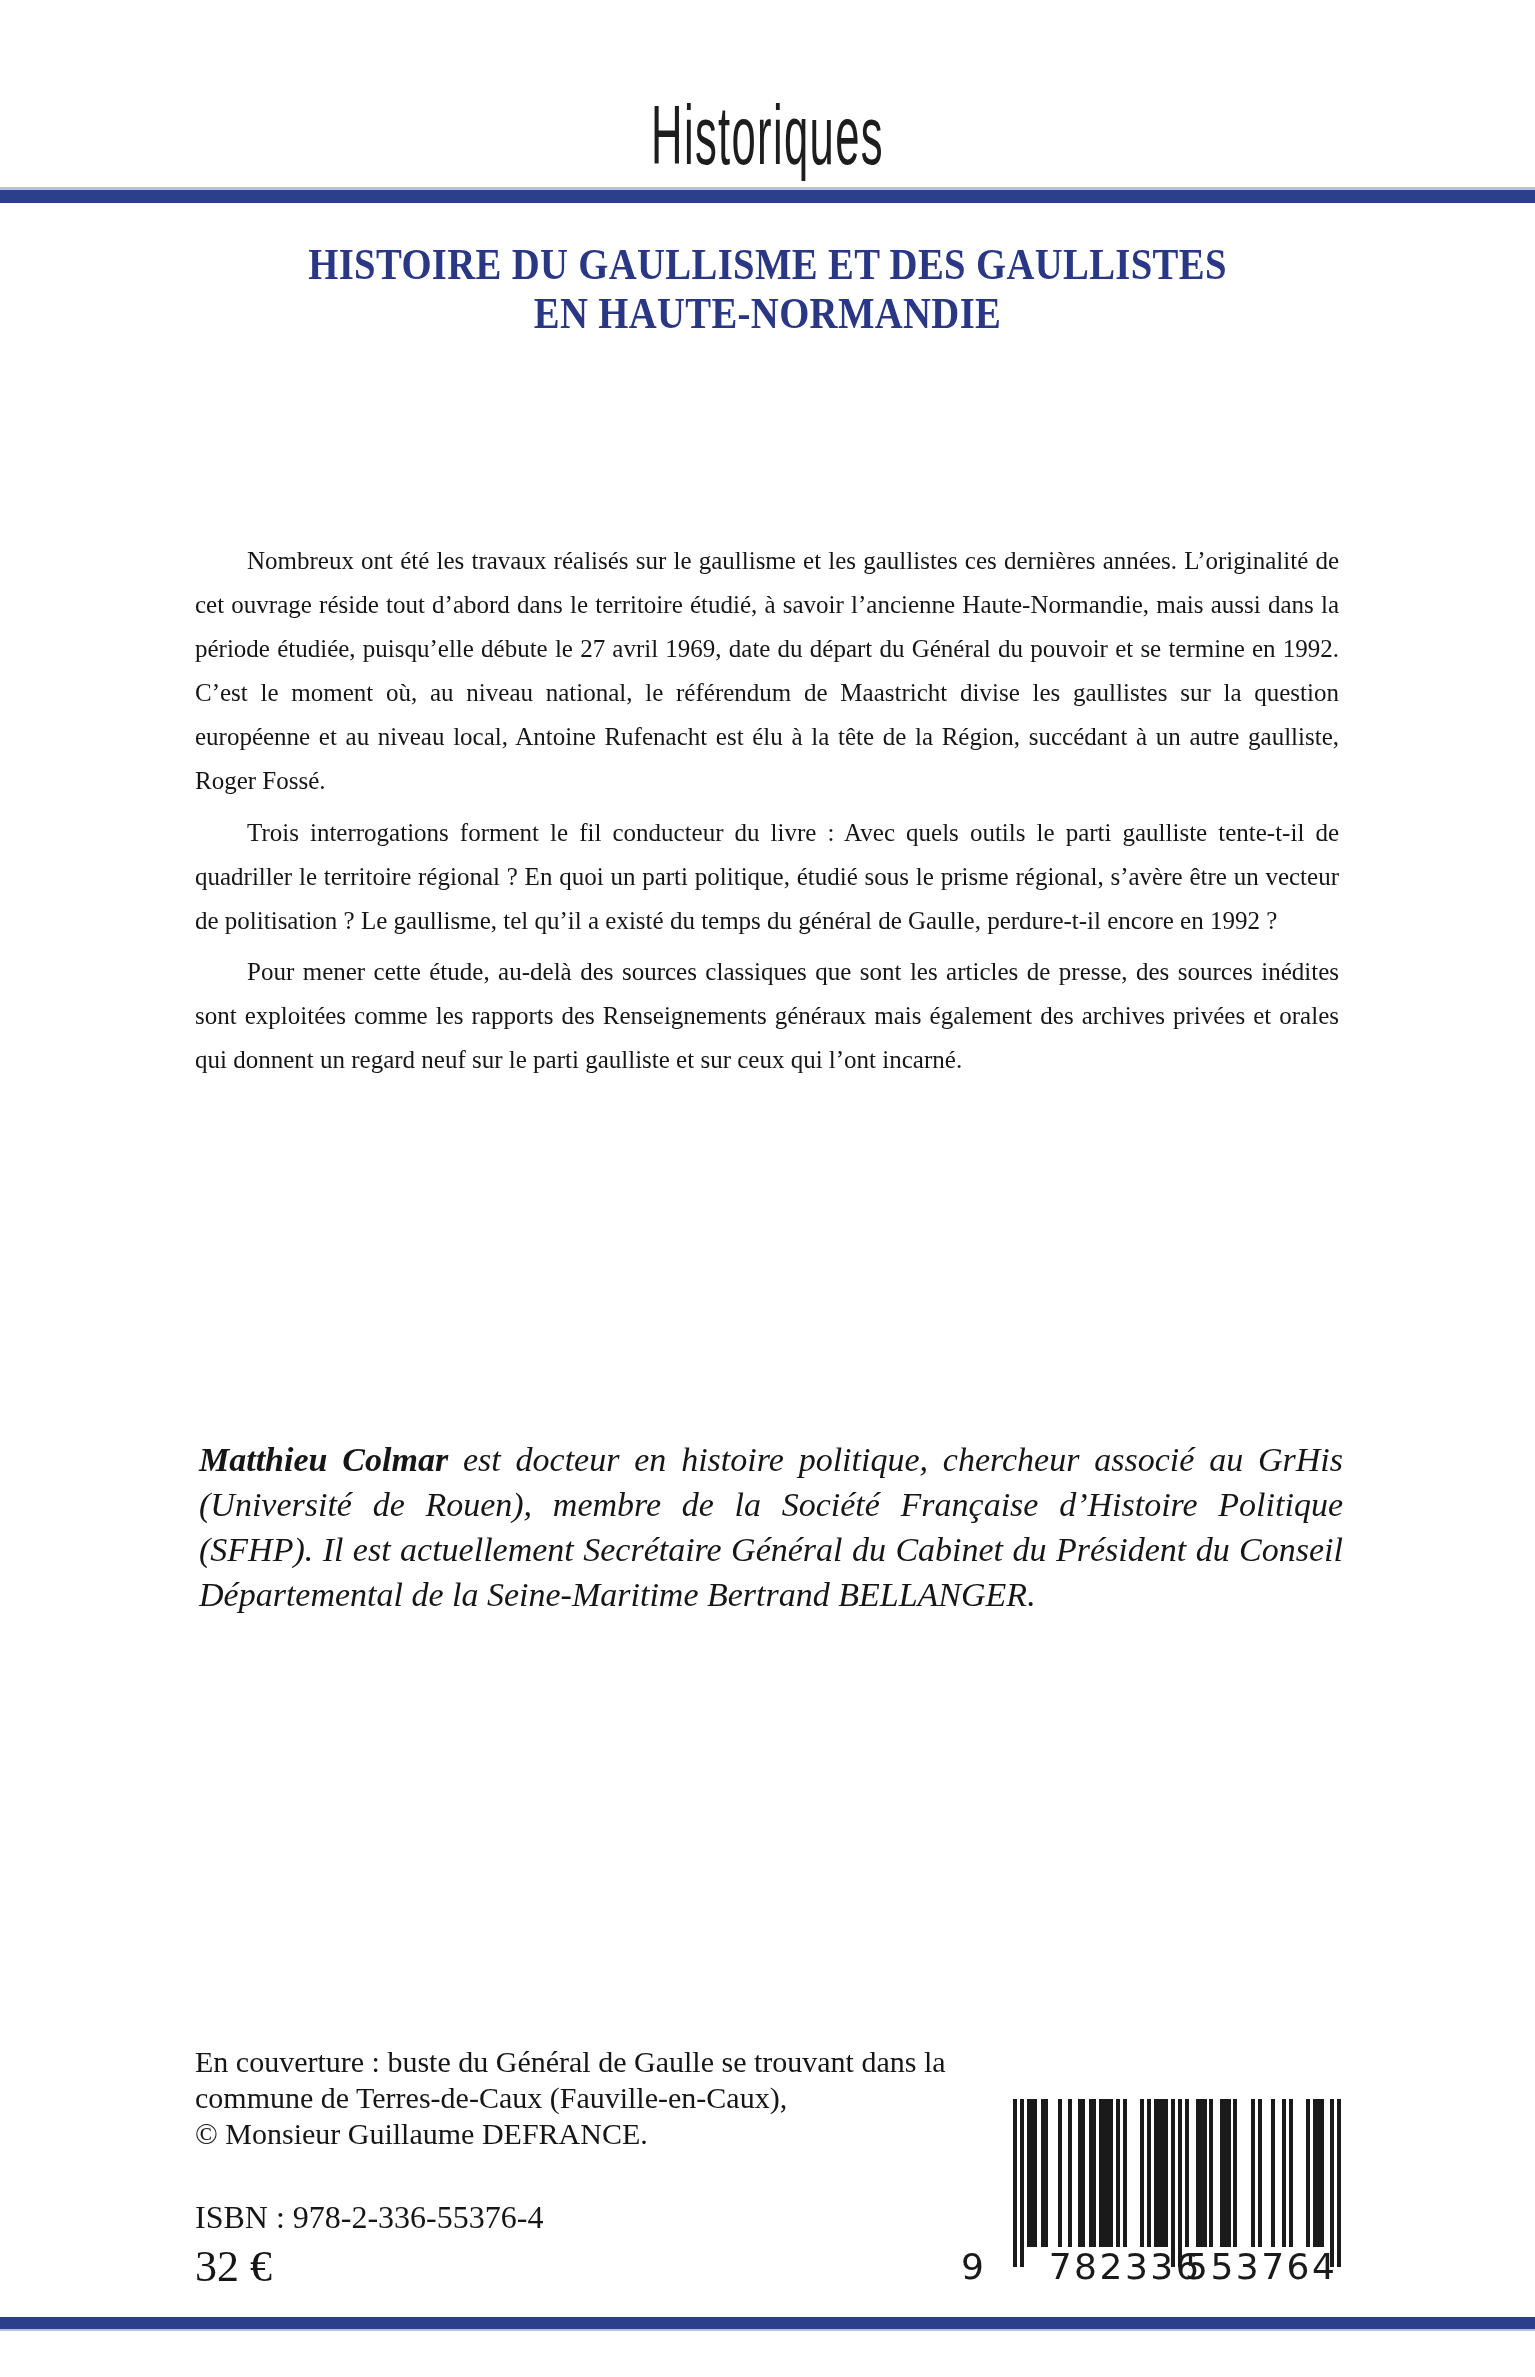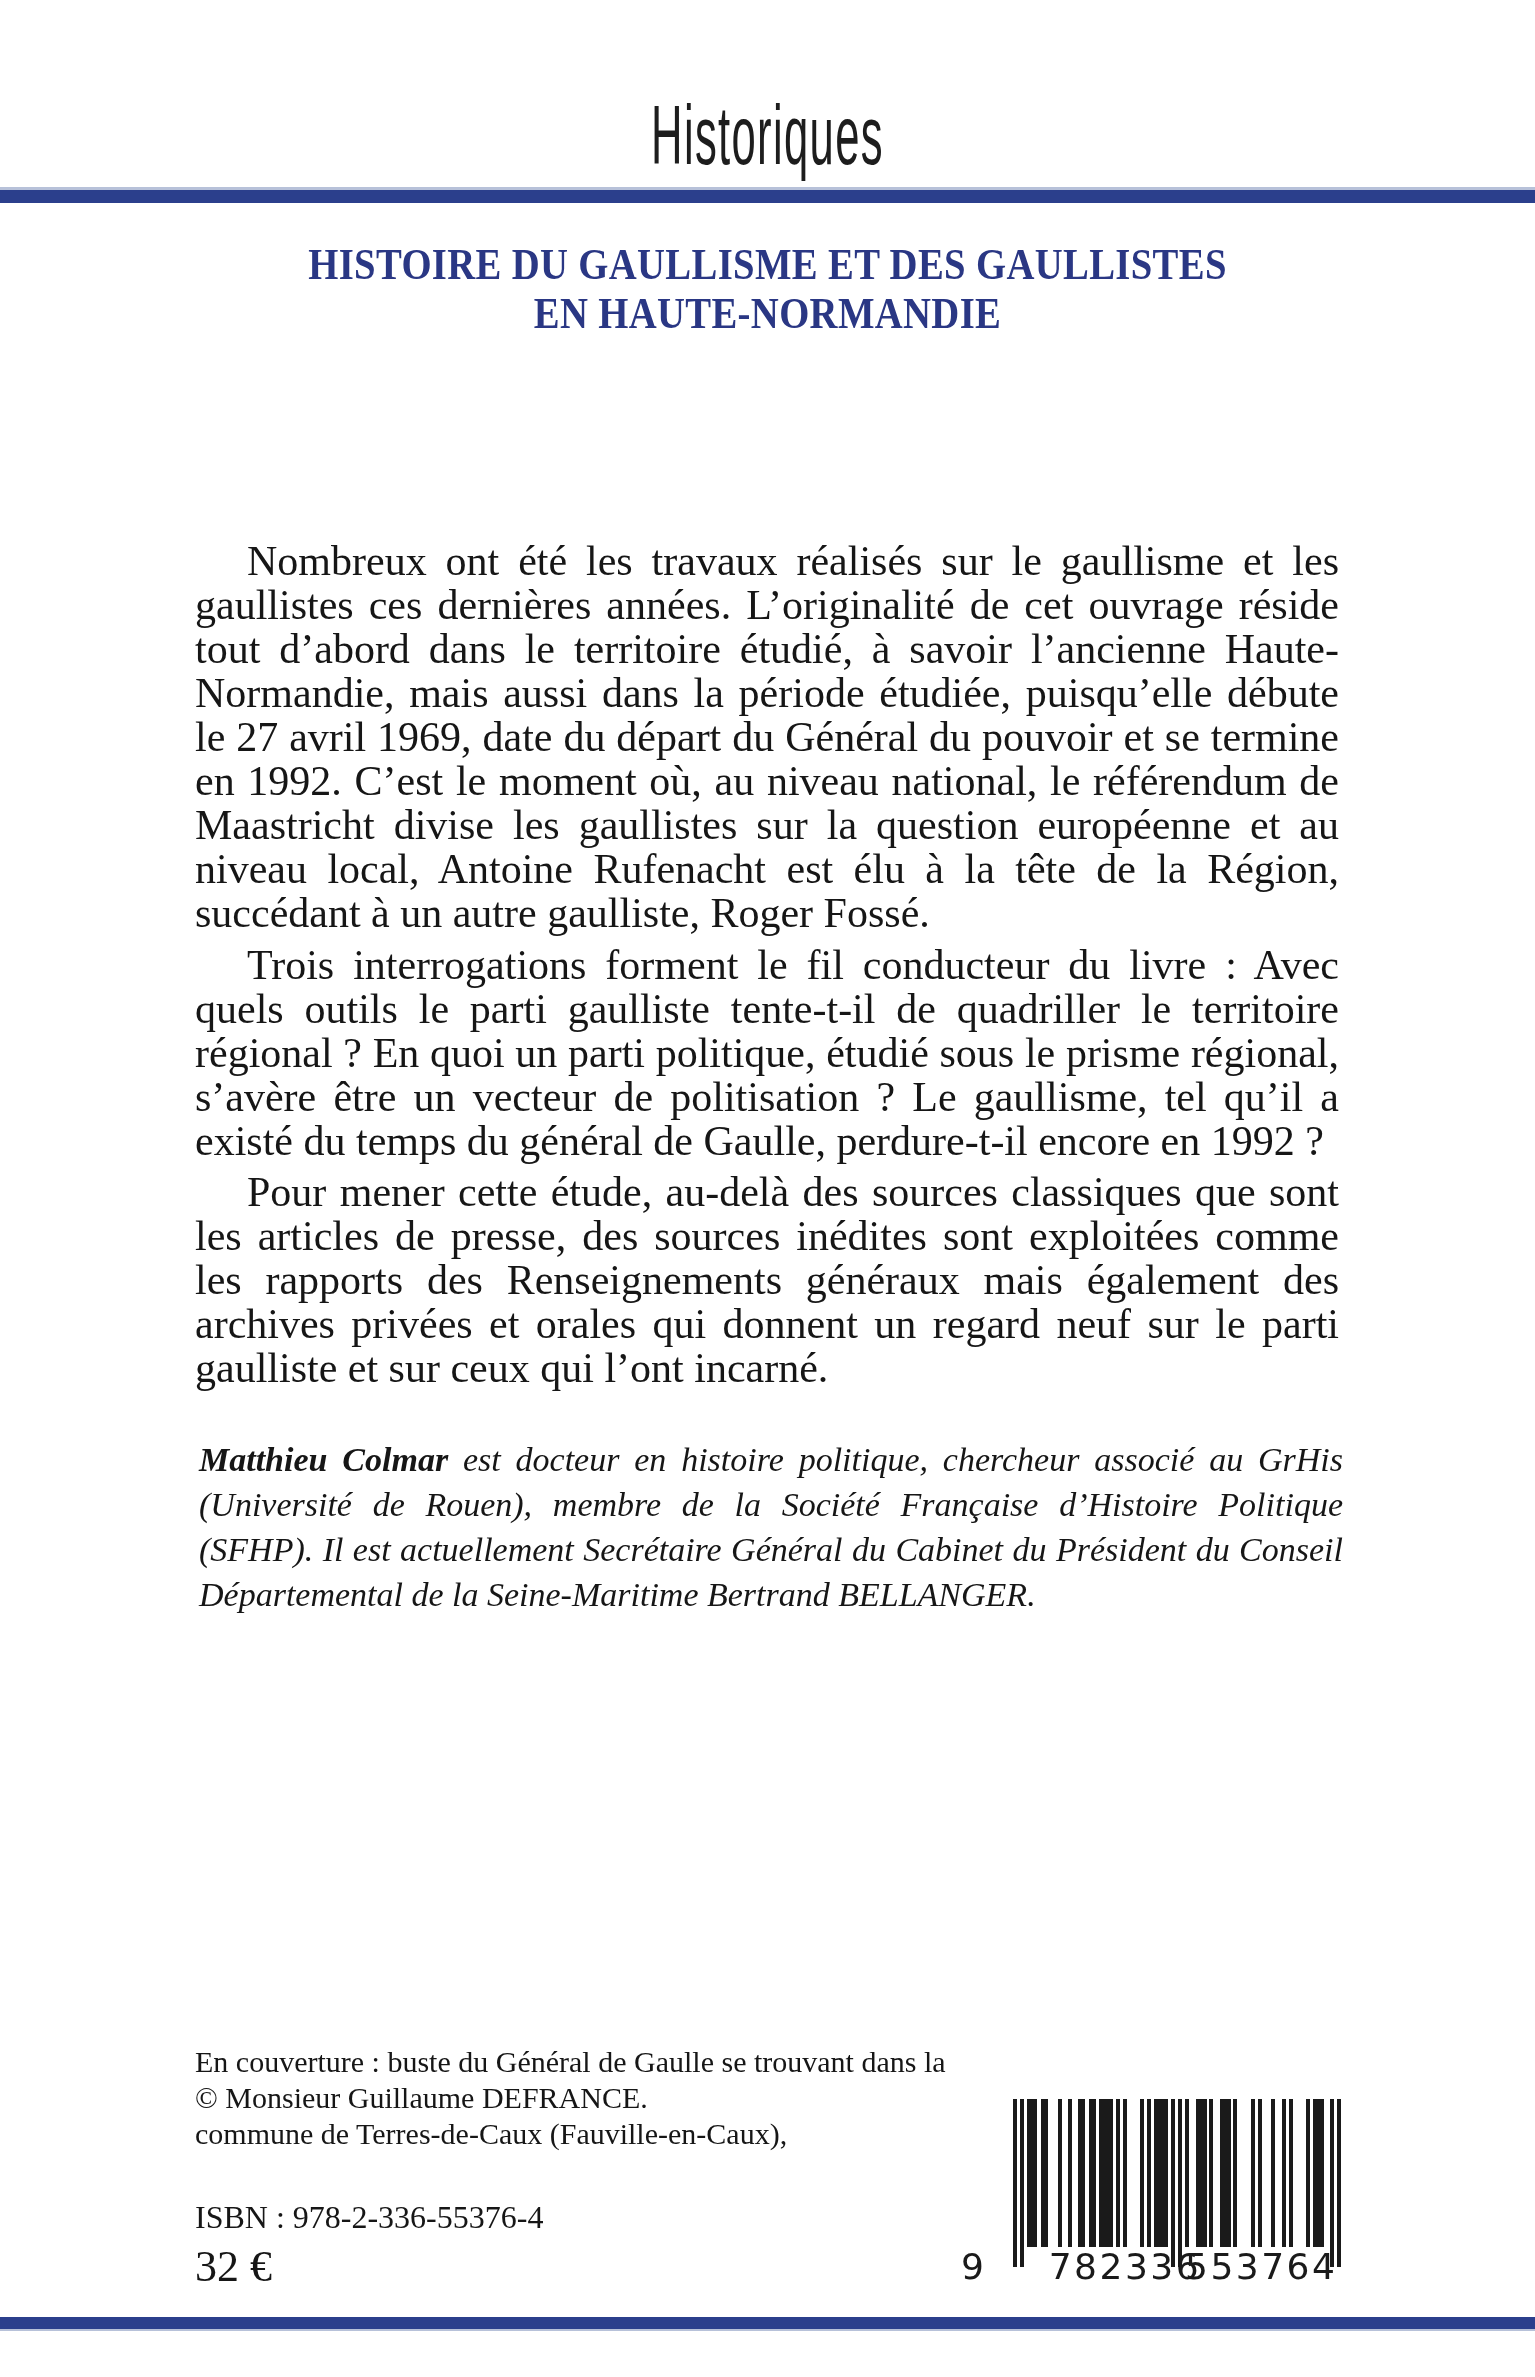--- a/index.html
+++ b/index.html
@@ -43,21 +43,21 @@
     text-align:center;
     color:var(--title-blue);
     font-weight:bold;
     font-size:45px;line-height:49px;
     letter-spacing:0.4px;
     transform:scaleX(0.86);
   }
   
   .synopsis{
     position:absolute;left:195px;top:539px;width:1144px;
-    font-size:42px;line-height:44px;
+    font-size:25px;line-height:44px;
     text-align:justify;
   }
   .synopsis p{margin:0 0 7.6px 0;text-indent:52px;}
   
   .bio{
     position:absolute;left:195px;top:1433px;width:1144px;
     font-style:italic;
     font-size:34px;line-height:45px;
     text-align:justify;
     margin:4px;
@@ -113,22 +113,22 @@
   <div class="synopsis">
     <p>Nombreux ont été les travaux réalisés sur le gaullisme et les gaullistes ces dernières années. L’originalité de cet ouvrage réside tout d’abord dans le territoire étudié, à savoir l’ancienne Haute-Normandie, mais aussi dans la période étudiée, puisqu’elle débute le 27 avril 1969, date du départ du Général du pouvoir et se termine en 1992. C’est le moment où, au niveau national, le référendum de Maastricht divise les gaullistes sur la question européenne et au niveau local, Antoine Rufenacht est élu à la tête de la Région, succédant à un autre gaulliste, Roger Fossé.</p>
     <p>Trois interrogations forment le fil conducteur du livre : Avec quels outils le parti gaulliste tente-t-il de quadriller le territoire régional ? En quoi un parti politique, étudié sous le prisme régional, s’avère être un vecteur de politisation ? Le gaullisme, tel qu’il a existé du temps du général de Gaulle, perdure-t-il encore en 1992 ?</p>
     <p>Pour mener cette étude, au-delà des sources classiques que sont les articles de presse, des sources inédites sont exploitées comme les rapports des Renseignements généraux mais également des archives privées et orales qui donnent un regard neuf sur le parti gaulliste et sur ceux qui l’ont incarné.</p>
   </div>
 
   <p class="bio"><strong class="bio-name">Matthieu Colmar</strong><span> est docteur en histoire politique, chercheur associé au GrHis (Université de Rouen), membre de la Société Française d’Histoire Politique (SFHP). Il est actuellement Secrétaire Général du Cabinet du Président du Conseil Départemental de la Seine-Maritime Bertrand BELLANGER.</span></p>
 
   <div class="credit">
     <div>En couverture : buste du Général de Gaulle se trouvant dans la</div>
+    <div>commune de Terres-de-Caux (Fauville-en-Caux),</div>
     <div>© Monsieur Guillaume DEFRANCE.</div>
-    <div>commune de Terres-de-Caux (Fauville-en-Caux),</div>
   </div>
 
   <div class="isbn">ISBN : 978-2-336-55376-4</div>
 
   <div class="price">32 €</div>
 
   <div class="barcode">
     <div class="bars" id="barcode-bars">
         <div class="bar" style="left: 0px; width: 3.7px; height: 168px;"></div>
         <div class="bar" style="left: 6.9px; width: 3.7px; height: 168px;"></div>

